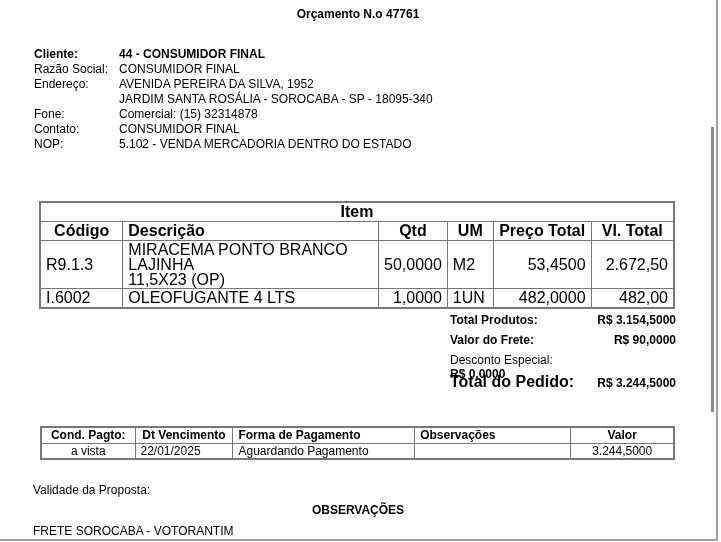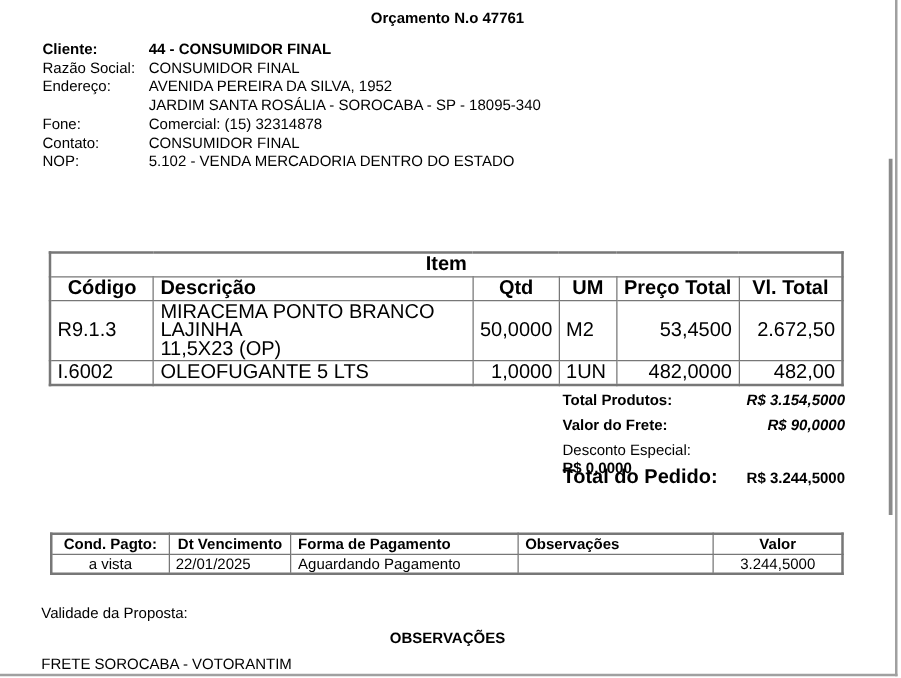--- a/index.html
+++ b/index.html
@@ -4,38 +4,38 @@
   <style>
     * { box-sizing: border-box; margin: 0; padding: 0; }
     html, body { width: 721px; height: 542px; background: #ffffff; overflow: hidden; }
     body { position: relative; font-family: "Liberation Sans", sans-serif; font-size: 12px; color: #000; }
     .frame-right { position: absolute; left: 716px; top: 0; width: 2px; height: 541px; background: #a0a0a0; }
     .frame-bottom { position: absolute; left: 0; top: 539px; width: 718px; height: 2px; background: #a0a0a0; }
     .scroll-thumb { position: absolute; left: 711px; top: 127px; width: 3px; height: 285px; background: #8a8a8a; }
 
     .title { position: absolute; left: 0; top: 7px; width: 716px; text-align: center; font-weight: bold; font-size: 12px; }
 
-    .client { position: absolute; left: 34px; top: 32px; }
+    .client { position: absolute; left: 34px; top: 47px; }
     .client .row { display: flex; height: 15px; line-height: 15px; }
     .client .lbl { width: 85px; }
     .client .val { white-space: nowrap; }
     .client .ie { margin-left: 30px; }
     .bold { font-weight: bold; }
 
     table { border-collapse: collapse; }
     .items { position: absolute; left: 39px; top: 201px; width: 636px; border: 2px solid #777; }
     .items td, .items th { border: 1px solid #777; padding: 0 5px; font-size: 16px; height: 17px; }
     .items th { font-weight: bold; }
     .items .item-title { text-align: center; height: 16px; }
     .items td.num { text-align: right; }
 
     .totals { position: absolute; left: 450px; top: 313px; width: 226px; }
     .totals .trow { display: flex; justify-content: space-between; align-items: baseline; }
     .totals .t1 { height: 20px; font-weight: bold; font-size: 12px; gap: 25px; }
-    .totals .t1 .v { font-weight: bold; font-style: italic; }
+    .totals .t1 .v { font-weight: bold; }
     .totals .t3 { height: 20px; font-size: 12px; flex-direction: column; }
     .totals .t3 .v { font-weight: bold; }
     .totals .t4 { font-size: 16px; font-weight: bold; height: 22px; }
     .totals .t4 .v { font-size: 12px; font-weight: bold; }
 
     .pay { position: absolute; left: 40px; top: 426px; width: 635px; border: 2px solid #777; }
     .pay td, .pay th { border: 1px solid #777; padding: 0 5px; font-size: 12px; height: 16px; }
     .pay th { font-weight: bold; }
 
     .validity { position: absolute; left: 33px; top: 483px; }
@@ -101,21 +101,21 @@
       <div>MIRACEMA PONTO BRANCO LAJINHA</div>
       <div>11,5X23 (OP)</div>
     </td>
     <td class="num">50,0000</td>
     <td>M2</td>
     <td class="num">53,4500</td>
     <td class="num">2.672,50</td>
   </tr>
   <tr>
     <td>I.6002</td>
-    <td>OLEOFUGANTE 5 LTS</td>
+    <td>OLEOFUGANTE 4 LTS</td>
     <td class="num">1,0000</td>
     <td>1UN</td>
     <td class="num">482,0000</td>
     <td class="num">482,00</td>
   </tr>
 </tbody>
   </table>
 
 <div class="totals">
   <div class="trow t1">

